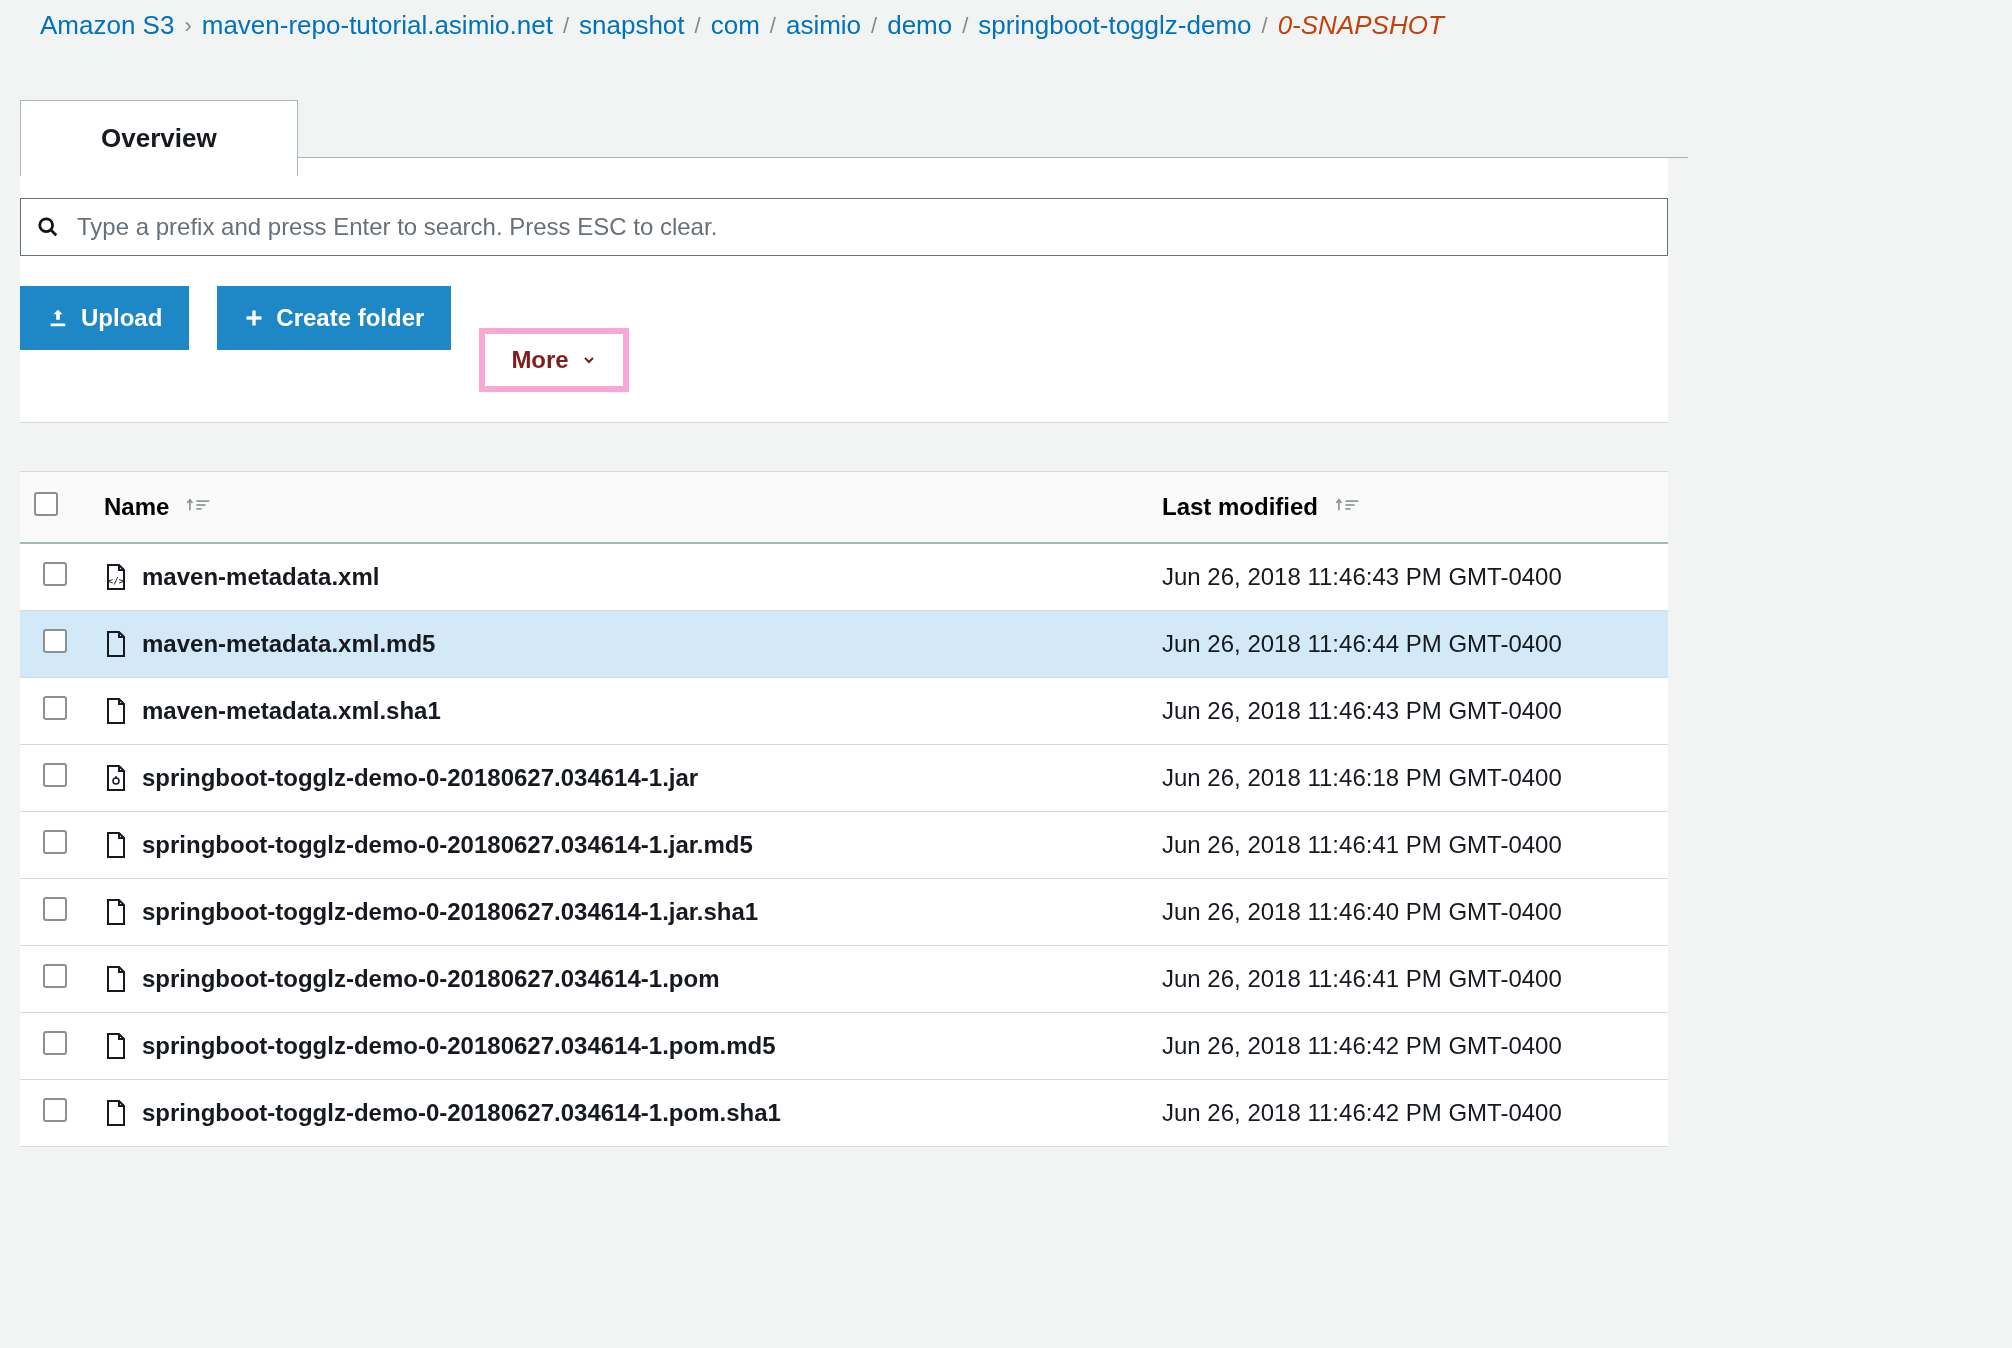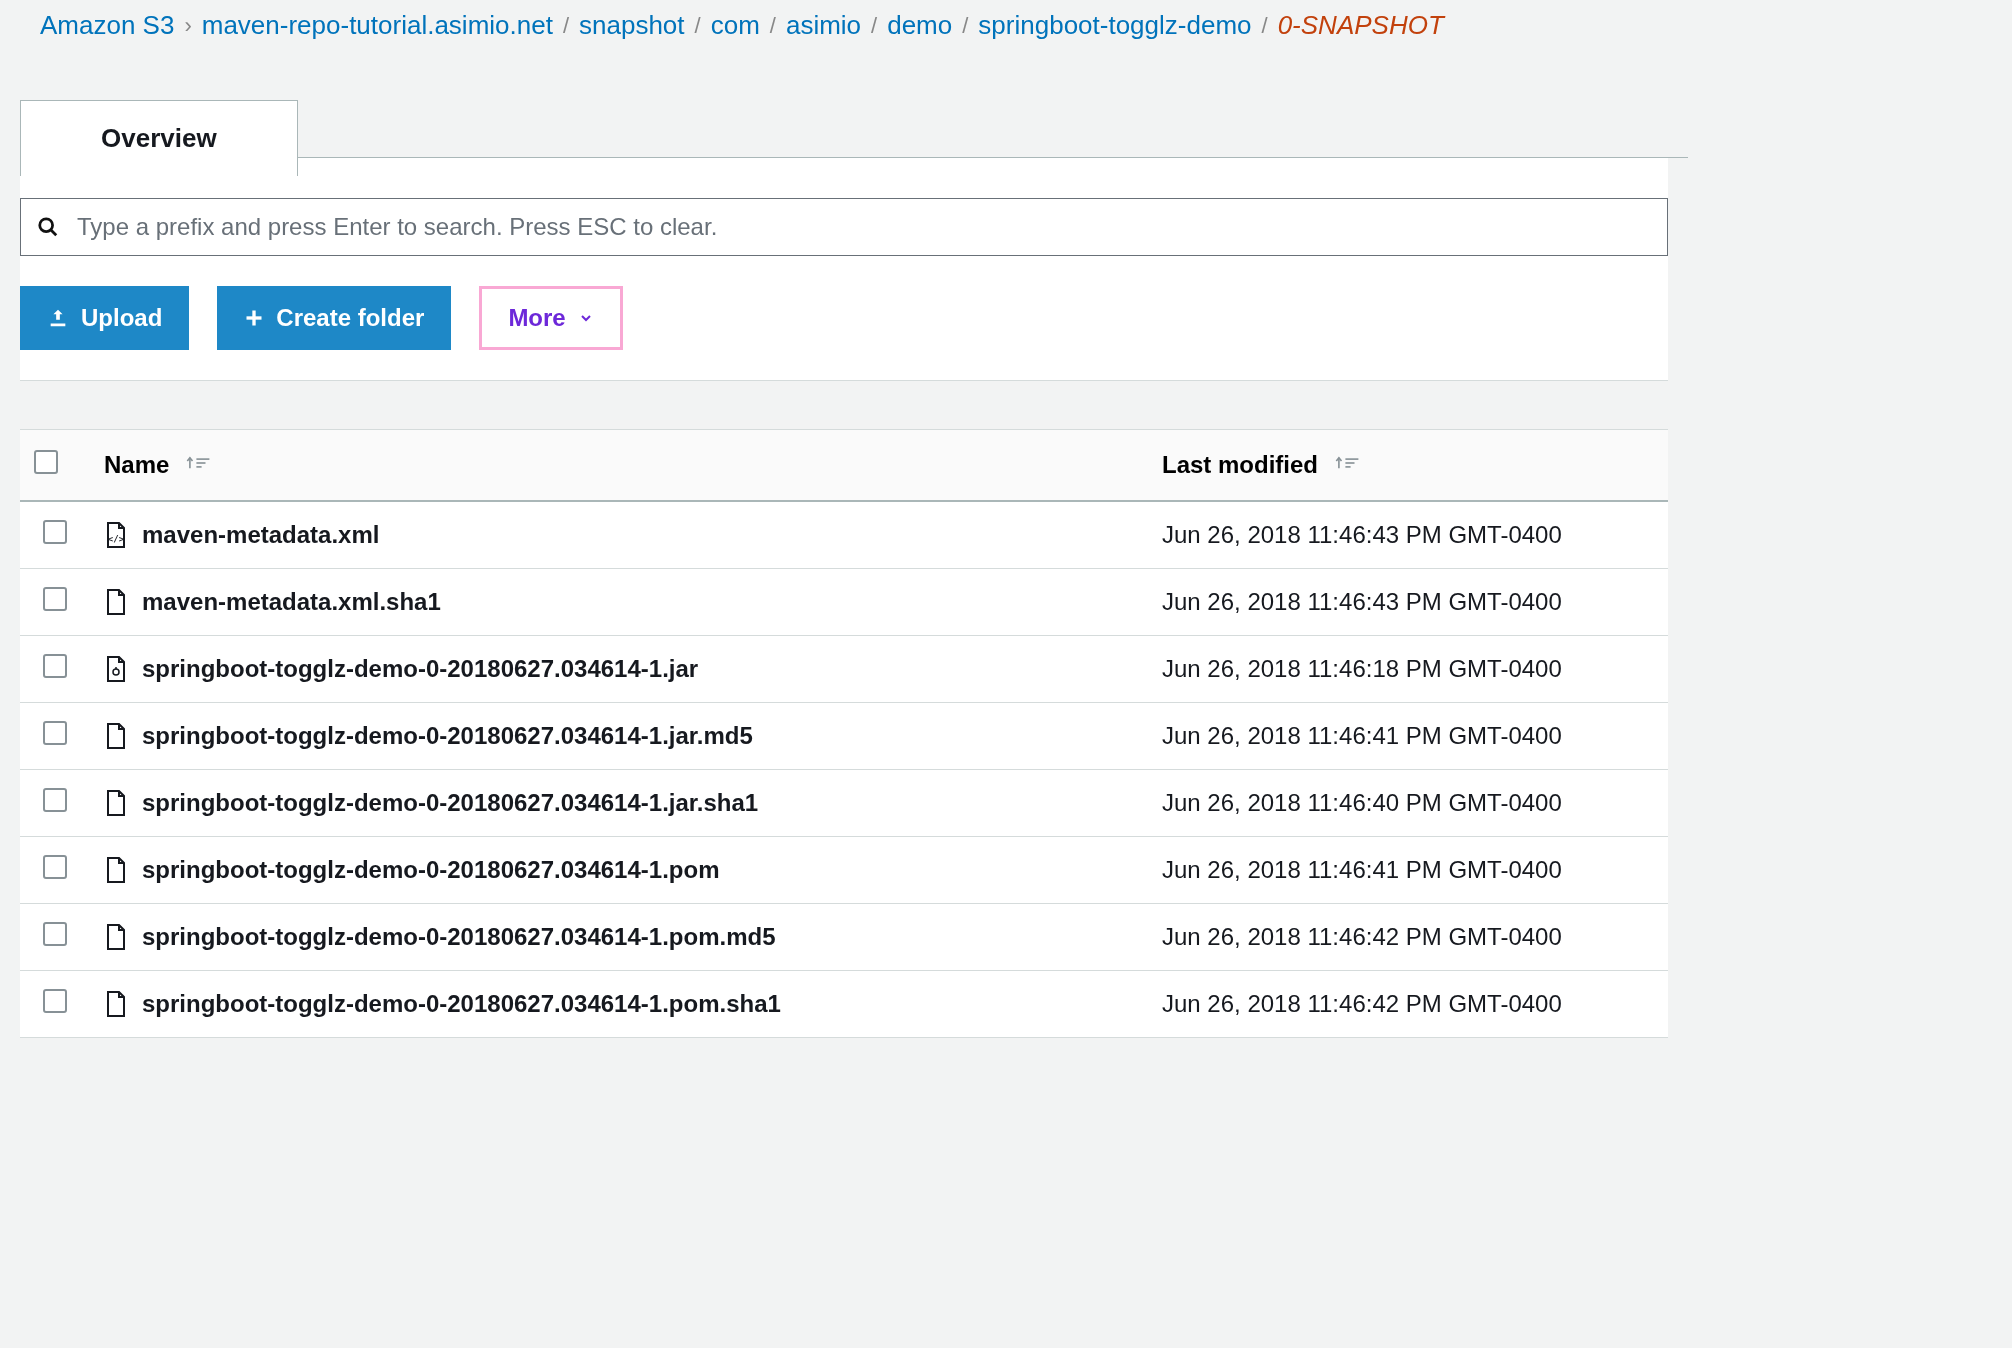--- a/index.html
+++ b/index.html
@@ -89,22 +89,23 @@
     font-weight: 600;
     border: 1px solid transparent;
     cursor: pointer;
   }
   .btn-primary {
     background: #1e88c7;
     color: #fff;
   }
   .btn-outline {
     background: #fff;
-    color: #6d28d9;
-    border: 3px solid #f9a8d4;
+    color: #7f1d1d;
+    border: 6px solid #f9a8d4;
+    margin-top: 42px;
   }
   .btn .mini-icon { display:inline-flex; align-items:center; }
 
   
   .spacer-bar {
     height: 50px;
     background: #f2f3f3;
     border-top: 1px solid #d5dbdb;
     border-bottom: 1px solid #d5dbdb;
   }
@@ -271,20 +272,35 @@
                     <path d="M4 2h11l5 5v19H4z"></path>
                     <path d="M15 2v5h5"></path>
                     <text x="12" y="21" text-anchor="middle" font-size="9" font-family="monospace" stroke="none" fill="currentColor">&lt;/&gt;</text>
                   </svg>
                 </span>
                 <span>maven-metadata.xml</span>
               </div>
             </td>
             <td class="col-date">Jun 26, 2018 11:46:43 PM GMT-0400</td>
           </tr>
+          <tr class="highlight">
+            <td class="col-check"><span class="chk"></span></td>
+            <td class="col-name">
+              <div class="file-cell">
+                <span class="file-icon">
+                  <svg width="24" height="28" viewBox="0 0 24 28" fill="none" stroke="currentColor" stroke-width="2">
+                    <path d="M4 2h11l5 5v19H4z"></path>
+                    <path d="M15 2v5h5"></path>
+                  </svg>
+                </span>
+                <span>maven-metadata.xml.md5</span>
+              </div>
+            </td>
+            <td class="col-date">Jun 26, 2018 11:46:44 PM GMT-0400</td>
+          </tr>
           <tr>
             <td class="col-check"><span class="chk"></span></td>
             <td class="col-name">
               <div class="file-cell">
                 <span class="file-icon">
                   <svg width="24" height="28" viewBox="0 0 24 28" fill="none" stroke="currentColor" stroke-width="2">
                     <path d="M4 2h11l5 5v19H4z"></path>
                     <path d="M15 2v5h5"></path>
                   </svg>
                 </span>

